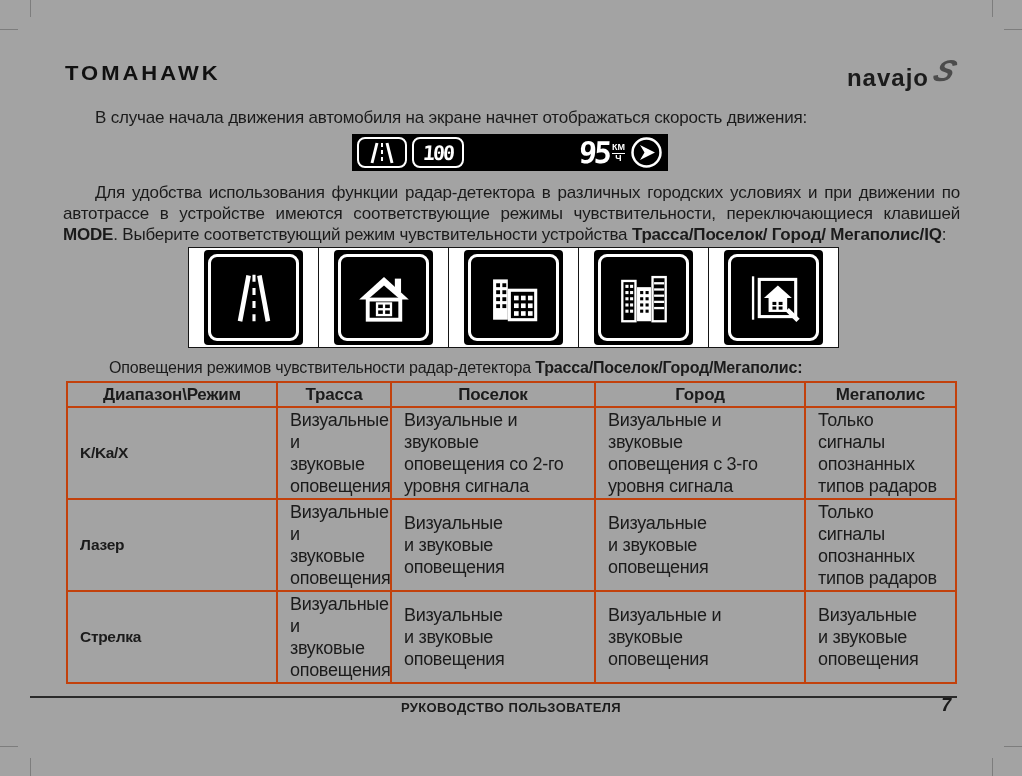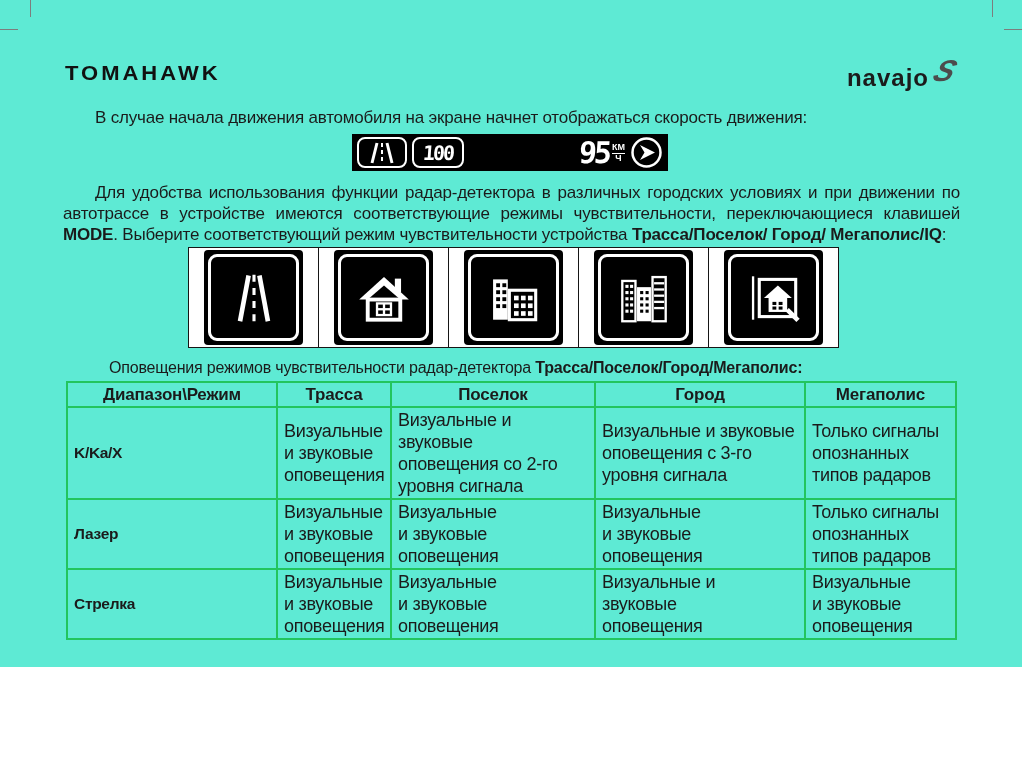--- a/index.html
+++ b/index.html
@@ -1,17 +1,17 @@
 <!DOCTYPE html>
 <html><head>
 <meta charset="utf-8">
 <style>
   html,body{margin:0;padding:0;}
   body{font-family:"Liberation Sans",sans-serif;color:#1b1b1b;background:#fff;}
-  .page{position:relative;width:1022px;height:667px;background:#5eead4;overflow:hidden;}
+  .page{position:relative;width:1022px;height:776px;background:#a3a3a3;overflow:hidden;}
 
   
   .crop{position:absolute;background:#7d7d7d;}
 
   
   .brand{position:absolute;left:65px;top:62px;font-size:22px;font-weight:bold;
          letter-spacing:3px;color:#111;transform:scaleY(.92);transform-origin:left top;}
   .model{position:absolute;right:67px;top:58px;display:flex;align-items:flex-start;}
   .model .name{font-size:24px;font-weight:bold;letter-spacing:1px;color:#1b1b1b;padding-top:6px;}
   .model .suffix{font-size:30px;font-weight:bold;font-style:italic;color:#4c4c4c;
@@ -51,22 +51,22 @@
   .mode-tile::before{content:"";position:absolute;inset:4px;border:3px solid #fff;
                      border-radius:9px;}
 
   
   .caption{position:absolute;left:77px;top:359px;width:897px;font-size:16px;
            letter-spacing:-0.2px;text-indent:32px;}
 
   
   .tbl-wrap{position:absolute;left:66px;top:381px;}
   table{border-collapse:collapse;table-layout:fixed;width:889px;}
-  th,td{border:2px solid #22c55e;vertical-align:middle;
-        padding:1px 6px;white-space:pre-line;overflow:hidden;}
+  th,td{border:2px solid #c2410c;vertical-align:middle;
+        padding:1px 12px;white-space:pre-line;overflow:hidden;}
   th{font-size:17px;line-height:18px;font-weight:bold;letter-spacing:-0.2px;}
   td.lbl{font-weight:bold;font-size:15.5px;line-height:16px;letter-spacing:-0.3px;}
   td.cell{font-size:18px;line-height:22px;letter-spacing:-0.3px;}
 
   
   .footer-rule{position:absolute;left:30px;top:696px;width:927px;height:2px;background:#2a2a2a;}
   .footer-title{position:absolute;left:0;top:700px;width:1022px;text-align:center;
                 font-size:13px;font-weight:bold;letter-spacing:0.4px;}
   .page-num{position:absolute;right:70px;top:694px;font-size:19px;font-weight:bold;
             transform:skewX(-8deg);}
@@ -279,15 +279,16 @@
 оповещения</td>
         <td class="cell">Визуальные
 и звуковые
 оповещения</td>
       </tr>
     </tbody>
       </table>
   </div>
 
   <div class="footer-rule"></div>
+  <div class="footer-title">РУКОВОДСТВО ПОЛЬЗОВАТЕЛЯ</div>
   <div class="page-num">7</div>
 
 </div>
 
 </body></html>

